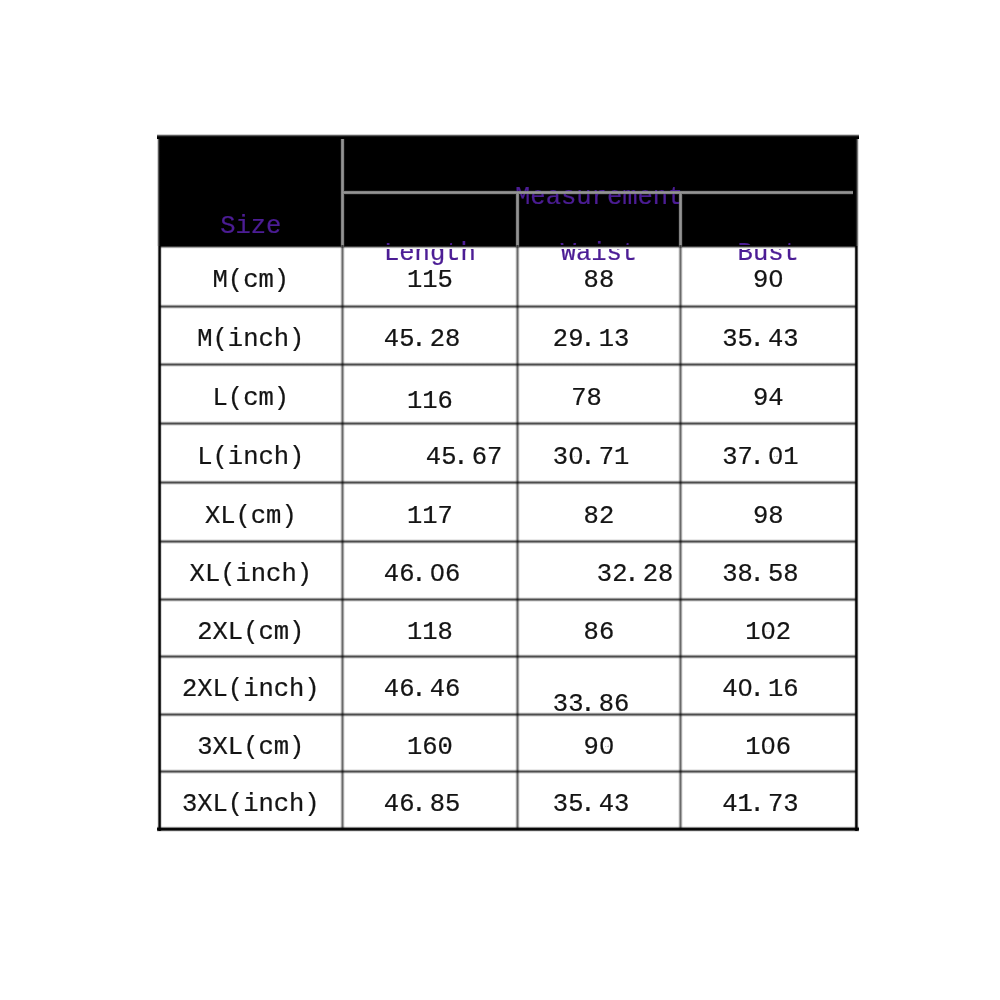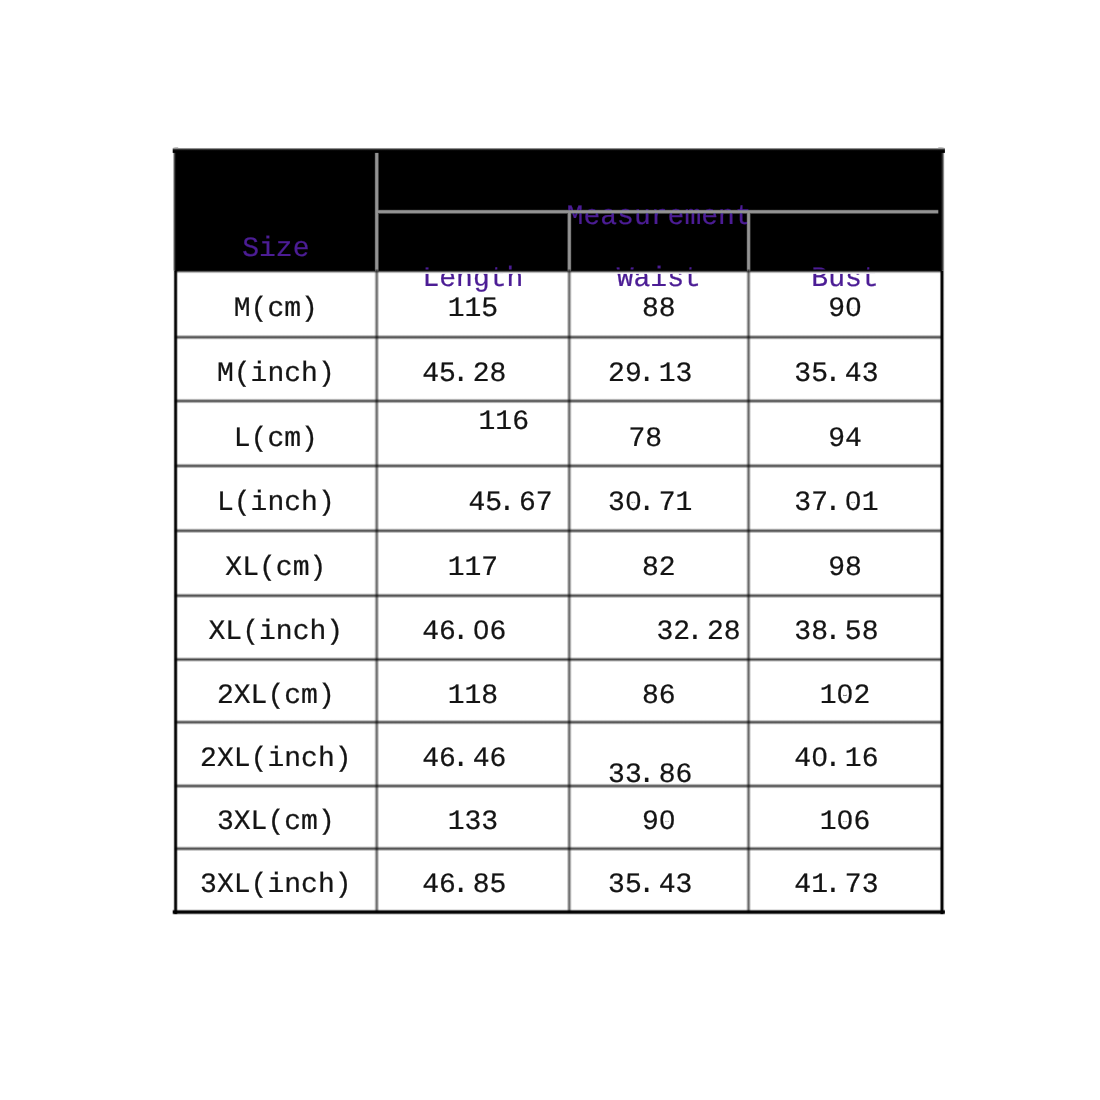--- a/index.html
+++ b/index.html
@@ -77,21 +77,21 @@
     <div id="cells">
         <div class="cell" style="left: 0px; top: 111.8px; width: 183.4px; height: 59.2px;"><span>M(cm)</span></div>
         <div class="cell" style="left: 183.4px; top: 111.8px; width: 174.9px; height: 59.2px;"><span>115</span></div>
         <div class="cell" style="left: 358.3px; top: 111.8px; width: 163px; height: 59.2px;"><span>88</span></div>
         <div class="cell" style="left: 521.3px; top: 111.8px; width: 175.6px; height: 59.2px;"><span>90</span></div>
         <div class="cell" style="left: 0px; top: 171px; width: 183.4px; height: 58.6px; font-family: Liberation Mono, monospace;"><span>M(inch)</span></div>
         <div class="cell decimal" style="left: 183.4px; top: 171px; width: 174.9px; height: 58.6px;"><span>45<span class="dot-shift">.</span>28</span></div>
         <div class="cell decimal" style="left: 358.3px; top: 171px; width: 163px; height: 58.6px;"><span>29<span class="dot-shift">.</span>13</span></div>
         <div class="cell decimal" style="left: 521.3px; top: 171px; width: 175.6px; height: 58.6px;"><span>35<span class="dot-shift">.</span>43</span></div>
         <div class="cell" style="left: 0px; top: 229.6px; width: 183.4px; height: 58.8px;"><span>L(cm)</span></div>
-        <div class="cell" style="left: 183.4px; top: 215px; width: 174.9px; height: 58.8px; margin-left: 28px;"><span>116</span></div>
+        <div class="cell" style="left: 183.4px; top: 233px; width: 174.9px; height: 58.8px;"><span>116</span></div>
         <div class="cell" style="left: 346px; top: 229.6px; width: 163px; height: 58.8px; text-align: center;"><span>78</span></div>
         <div class="cell" style="left: 521.3px; top: 229.6px; width: 175.6px; height: 58.8px;"><span>94</span></div>
         <div class="cell" style="left: 0px; top: 288.4px; width: 183.4px; height: 58.9px;"><span>L(inch)</span></div>
         <div class="cell decimal" style="left: 184px; top: 288.4px; width: 174.9px; height: 58.9px; justify-content: flex-end;"><span>45<span class="dot-shift">.</span>67</span></div>
         <div class="cell decimal" style="left: 358.3px; top: 288.4px; width: 163px; height: 58.9px;"><span>30<span class="dot-shift">.</span>71</span></div>
         <div class="cell decimal" style="left: 521.3px; top: 288.4px; width: 175.6px; height: 58.9px;"><span>37<span class="dot-shift">.</span>01</span></div>
         <div class="cell" style="left: 0px; top: 347.3px; width: 183.4px; height: 59px;"><span>XL(cm)</span></div>
         <div class="cell" style="left: 183.4px; top: 347.3px; width: 174.9px; height: 59px;"><span>117</span></div>
         <div class="cell" style="left: 358.3px; top: 347.3px; width: 163px; height: 59px;"><span>82</span></div>
         <div class="cell" style="left: 521.3px; top: 347.3px; width: 175.6px; height: 59px;"><span>98</span></div>
@@ -101,21 +101,21 @@
         <div class="cell decimal" style="left: 521.3px; top: 406.3px; width: 175.6px; height: 58px; align-items: center;"><span>38<span class="dot-shift">.</span>58</span></div>
         <div class="cell" style="left: 0px; top: 464.3px; width: 183.4px; height: 57.1px;"><span>2XL(cm)</span></div>
         <div class="cell" style="left: 183.4px; top: 464.3px; width: 174.9px; height: 57.1px;"><span>118</span></div>
         <div class="cell" style="left: 358.3px; top: 464.3px; width: 163px; height: 57.1px;"><span>86</span></div>
         <div class="cell" style="left: 521.3px; top: 464.3px; width: 175.6px; height: 57.1px;"><span>102</span></div>
         <div class="cell" style="left: 0px; top: 521.4px; width: 183.4px; height: 57.8px;"><span>2XL(inch)</span></div>
         <div class="cell decimal" style="left: 183.4px; top: 521.4px; width: 174.9px; height: 57.8px;"><span>46<span class="dot-shift">.</span>46</span></div>
         <div class="cell decimal" style="left: 358.3px; top: 521.4px; width: 163px; height: 57.8px; align-items: flex-end;"><span>33<span class="dot-shift">.</span>86</span></div>
         <div class="cell decimal" style="left: 521.3px; top: 521.4px; width: 175.6px; height: 57.8px;"><span>40<span class="dot-shift">.</span>16</span></div>
         <div class="cell" style="left: 0px; top: 579.2px; width: 183.4px; height: 57px;"><span>3XL(cm)</span></div>
-        <div class="cell" style="left: 183.4px; top: 579.2px; width: 174.9px; height: 57px;"><span>133</span></div>
+        <div class="cell" style="left: 183.4px; top: 579.2px; width: 174.9px; height: 57px;"><span>160</span></div>
         <div class="cell" style="left: 358.3px; top: 579.2px; width: 163px; height: 57px;"><span>90</span></div>
         <div class="cell" style="left: 521.3px; top: 579.2px; width: 175.6px; height: 57px;"><span>106</span></div>
         <div class="cell" style="left: 0px; top: 636.2px; width: 183.4px; height: 57.5px;"><span>3XL(inch)</span></div>
         <div class="cell decimal" style="left: 183.4px; top: 636.2px; width: 174.9px; height: 57.5px; text-align: center;"><span>46<span class="dot-shift">.</span>85</span></div>
         <div class="cell decimal" style="left: 358.3px; top: 636.2px; width: 163px; height: 57.5px;"><span>35<span class="dot-shift">.</span>43</span></div>
         <div class="cell decimal" style="left: 521.3px; top: 636.2px; width: 175.6px; height: 57.5px;"><span>41<span class="dot-shift">.</span>73</span></div>
       </div>
 
     <div id="lines">
         <div class="hdr-edge" style="left: 0px; top: 110.2px; width: 696.9px; height: 4.1px;"></div>

